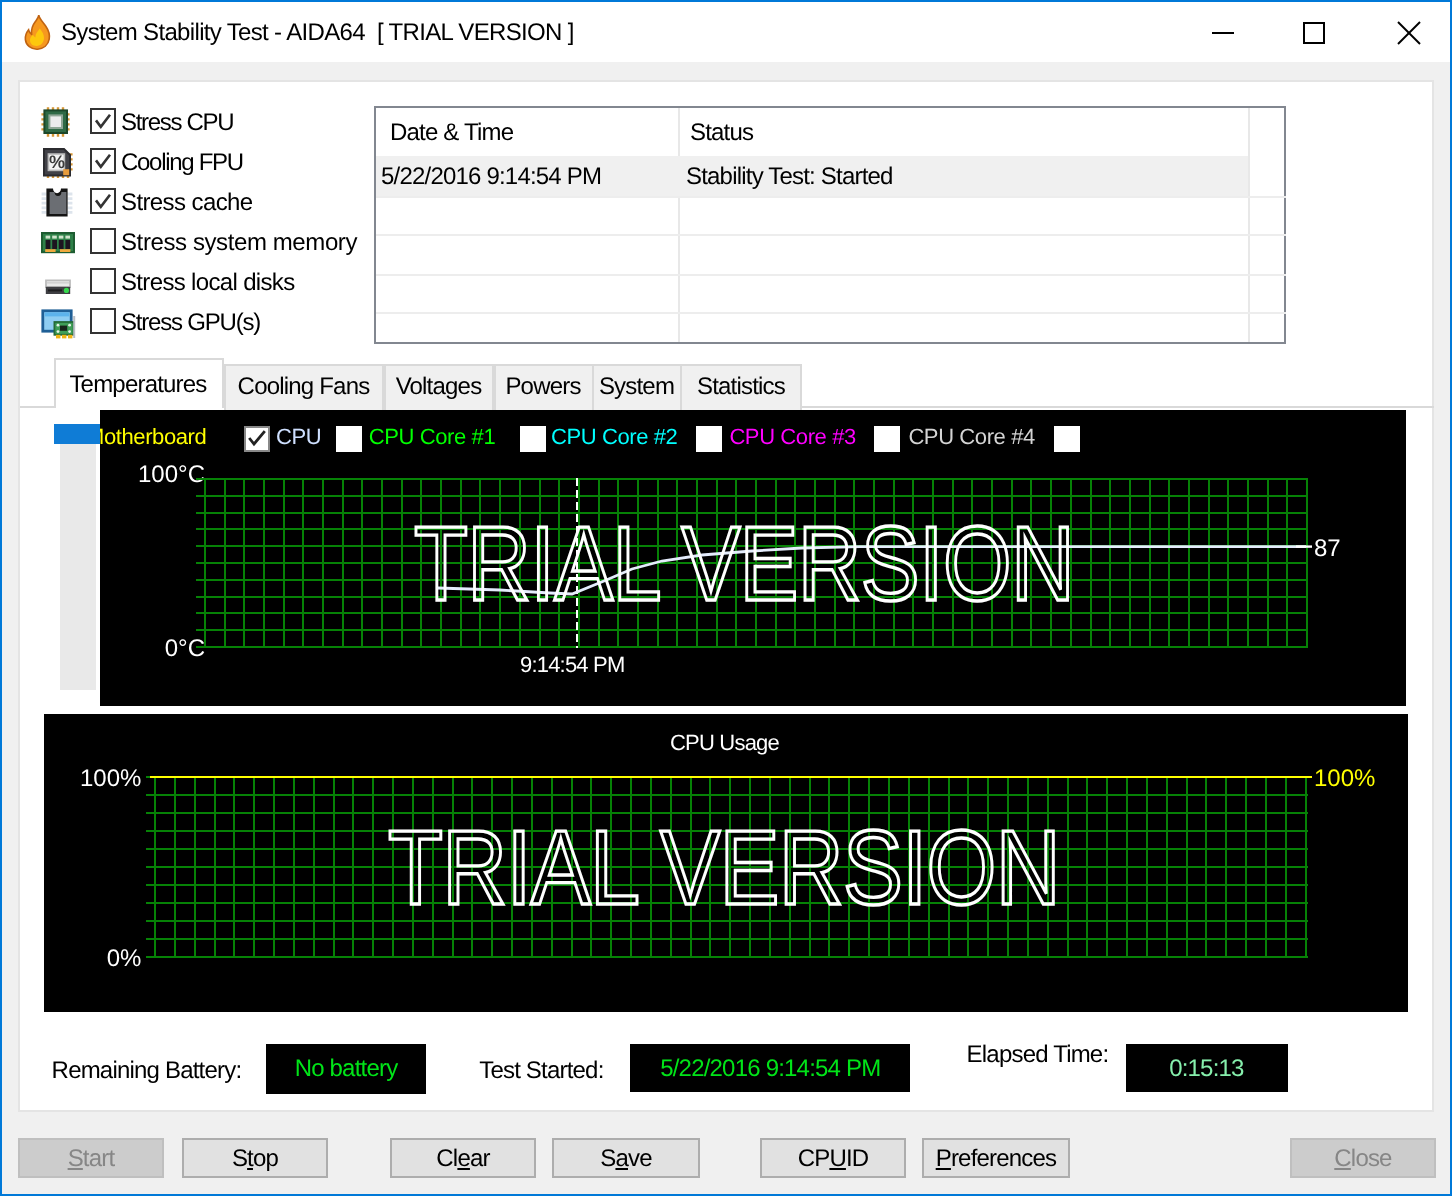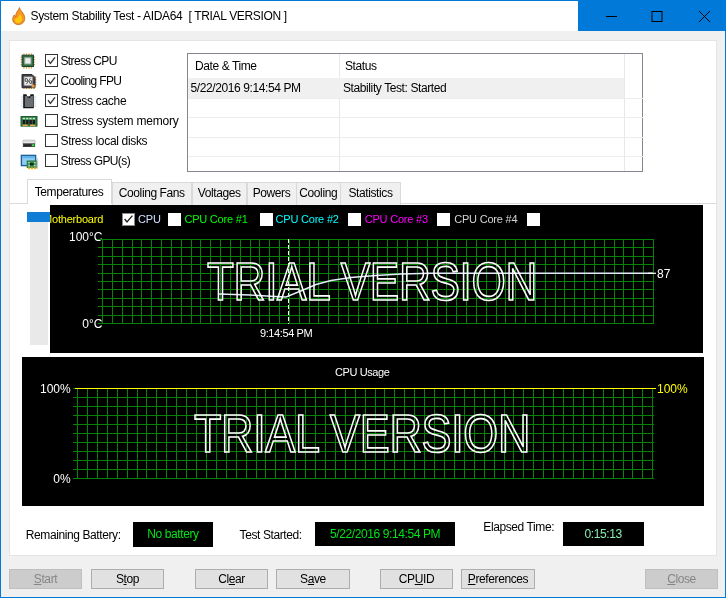--- a/index.html
+++ b/index.html
@@ -1,19 +1,19 @@
 <!DOCTYPE html>
 <html><head>
 <meta charset="utf-8">
 <style>
   * { margin:0; padding:0; box-sizing:border-box; }
   html,body { width:726px; height:598px; overflow:hidden; }
   body { position:relative; font-family:"Liberation Sans",sans-serif; background:#0079d8; font-size:12px; color:#000; letter-spacing:-0.4px; }
   .abs { position:absolute; }
-  #titlebar { left:1px; top:1px; width:577px; height:30px; background:#ffffff;text-decoration:underline; }
+  #titlebar { left:1px; top:1px; width:724px; height:30px; background:#ffffff;text-decoration:underline; }
   #client { left:1px; top:31px; width:724px; height:566px; background:#f0f0f0; }
   #panel { left:8px; top:9px; width:708px; height:516px; background:#ffffff; border:1px solid #e4e4e4; }
   .lbl { white-space:nowrap; }
   .ax { letter-spacing:0; }
   .btn { position:absolute; top:538px; height:20px; background:#e1e1e1; border:1px solid #adadad; text-align:center; line-height:18px; }
   .btn.dis { background:#cccccc; border-color:#bfbfbf; color:#868686; }
   u { text-decoration:underline; }
   .tab { top:150.5px; height:31px; background:#f0f0f0; border:1px solid #d9d9d9; border-bottom:none; text-align:center; line-height:21px; }
   .ltxt { position:absolute; white-space:nowrap; top:7.5px; font-size:11px; letter-spacing:-0.2px; }
   .lcb  { position:absolute; top:7.6px; width:13px; height:13px; background:#fff; }
@@ -145,21 +145,21 @@
   <div class="abs" style="left:0;top:63px;width:455px;height:1px;background:#ededed;"></div>
   <div class="abs" style="left:0;top:83px;width:455px;height:1px;background:#ededed;"></div>
   <div class="abs" style="left:0;top:102px;width:455px;height:1px;background:#ededed;"></div>
 </div>
 
 <div id="tabs">
   <div class="abs" style="left:9px;top:172px;width:707px;height:1px;background:#d9d9d9;"></div>
   <div class="abs tab" style="left:110.5px;width:80.5px;">Cooling Fans</div>
   <div class="abs tab" style="left:190.5px;width:55.5px;">Voltages</div>
   <div class="abs tab" style="left:245.5px;width:50px;">Powers</div>
-  <div class="abs tab" style="left:295px;width:44.5px;">Cooling</div>
+  <div class="abs tab" style="left:295px;width:44.5px;">System</div>
   <div class="abs tab" style="left:339px;width:61px;">Statistics</div>
   <div class="abs" style="left:25.5px;top:148px;width:85px;height:25px;background:#fff;border:1px solid #d9d9d9;border-bottom:none;text-align:center;line-height:24px;">Temperatures</div>
 </div>
 
 <div class="abs" style="left:29px;top:181px;width:17.5px;height:132.5px;background:#e9e9e9;"></div>
 <div class="abs" style="left:26px;top:181px;width:23px;height:9.5px;background:#0f7cd6;"></div>
 
 <div id="tchart" class="abs" style="left:49px;top:174px;width:653px;height:148px;background:#000;overflow:hidden;">
 
   <div class="ltxt" style="left:-7px;color:#ffff00;">Motherboard</div>

